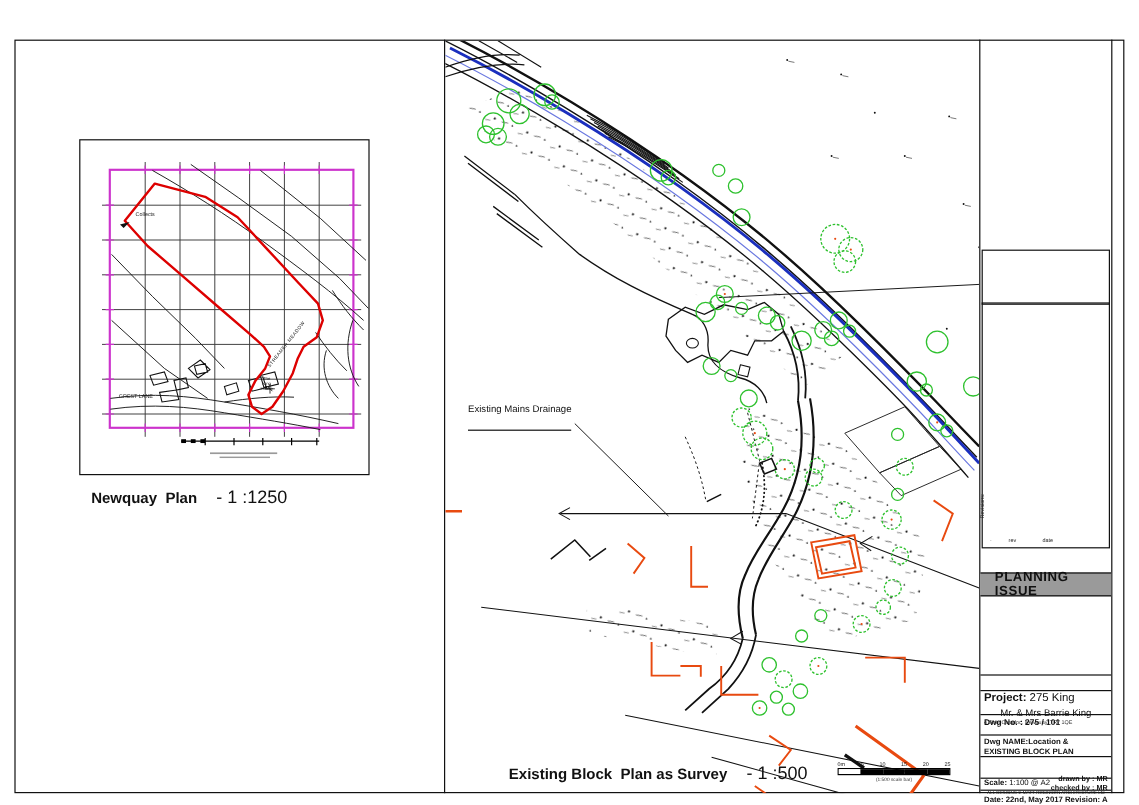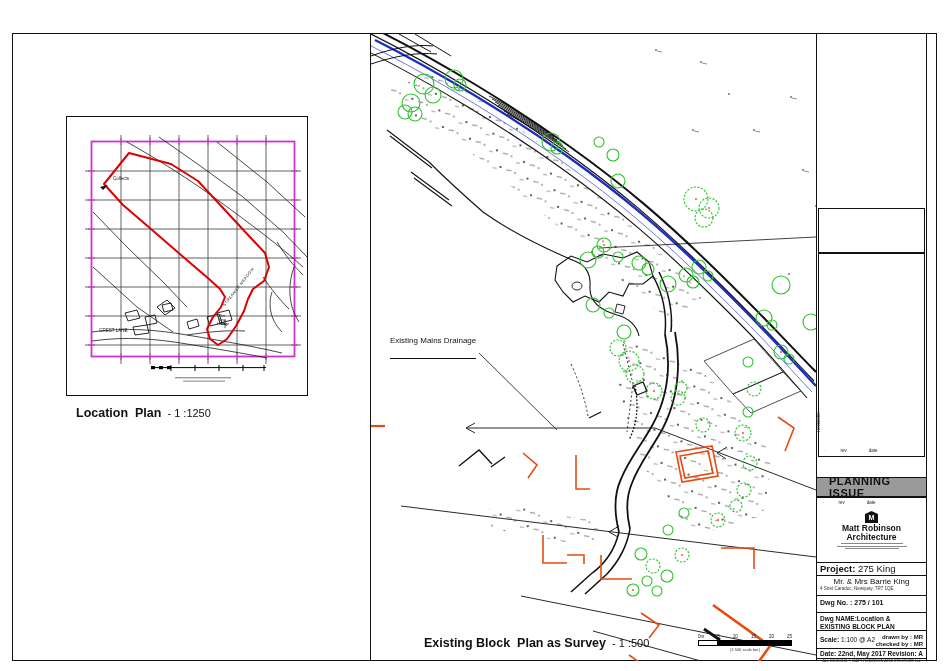--- a/index.html
+++ b/index.html
@@ -6,21 +6,21 @@
     font-family:"Liberation Sans", sans-serif;color:#111;overflow:hidden;position:relative;}
   .abs{position:absolute;}
   
   .sheet{left:12px;top:33px;width:925px;height:628px;border:1.5px solid #111;box-sizing:border-box;}
   .vline{width:0;border-left:1.5px solid #111;}
   
   .locbox{left:66px;top:116px;width:242px;height:280px;border:1.3px solid #111;box-sizing:border-box;}
   .locbox svg{position:absolute;left:0;top:0;}
   .loclabel{position:absolute;font-size:4.5px;line-height:1.1;color:#222;white-space:nowrap;}
   .loc-caption{left:76px;top:406px;font-size:12.5px;font-weight:bold;white-space:pre;}
-  .cap-scale{font-weight:normal;font-size:11px;margin-left:6px;white-space:pre;}
+  .cap-scale{font-weight:normal;font-size:15px;margin-left:16px;white-space:pre;}
   
   .mainsvg{left:371px;top:34px;width:445px;height:627px;overflow:hidden;}
   .drainage{left:390px;top:336px;font-size:8px;border-bottom:1px solid #111;padding-bottom:13px;white-space:nowrap;}
   .main-caption{left:424px;top:636px;font-size:12.5px;font-weight:bold;white-space:pre;}
   .sbar{left:698px;top:634px;width:94px;}
   .sbar-ticks{display:flex;justify-content:space-between;font-size:4.5px;line-height:5px;}
   .sbar-bar{height:4px;border:1px solid #000;display:flex;margin-top:1px;}
   .sbar-bar div{flex:1;}
   .sb-b{background:#000;} .sb-w{background:#fff;}
   .sbar-note{font-size:4px;text-align:center;margin-top:1px;color:#333;}
@@ -33,21 +33,21 @@
   .revrow{position:absolute;left:6px;right:6px;font-size:4.5px;color:#222;display:flex;}
   .revrow .r1{margin-left:14px;} .revrow .r2{margin-left:22px;}
   .banner{top:444px;height:18px;background:#9a9a9a;border-top:1.6px solid #111;border-bottom:1.6px solid #111;
     display:flex;align-items:center;justify-content:center;font-weight:bold;font-size:11px;letter-spacing:.5px;color:#111;padding-left:12px;}
   .logobox{top:464px;height:65px;border-top:1.5px solid #111;text-align:center;}
   .logobox .revrow{top:2px;}
   .logo-mark{width:13px;height:12px;background:#111;clip-path:polygon(50% 0,100% 25%,100% 100%,0 100%,0 25%);
     color:#fff;font-weight:bold;font-size:7px;line-height:13px;margin:13px auto 1px auto;}
   .logo-name{font-weight:bold;font-size:8.5px;line-height:9px;}
   .contact-line{height:1px;background:#888;margin:1.4px auto 0 auto;}
-  .trow{border-top:1px solid #111;padding:1px 3px;box-sizing:border-box;overflow:hidden;}
+  .trow{border-top:1px solid #111;padding:14px 3px;box-sizing:border-box;overflow:hidden;}
   .row-project{top:529px;height:13px;font-size:9.5px;line-height:10px;}
   .row-project b{font-size:9.5px;}
   .row-client{top:542px;height:20px;}
   .client-name{font-size:8px;line-height:9px;text-align:center;}
   .client-addr{font-size:4.5px;color:#333;}
   .row-dwgno{top:562px;height:17px;font-size:7px;font-weight:bold;padding-top:3px;}
   .row-dwgname{top:579px;height:18px;font-size:6.5px;font-weight:bold;line-height:7.5px;padding-top:2px;}
   .row-scale{top:597px;height:18px;display:flex;justify-content:space-between;}
   .scale-l{font-size:6.5px;padding-top:4px;}
   .scale-r{font-size:6px;font-weight:bold;text-align:right;line-height:7px;padding-top:2px;}
@@ -116,21 +116,21 @@
   </svg>
   <div class="loclabel" style="left:46px;top:60px;">Collects</div>
   <div class="loclabel" style="left:32px;top:212px;">GREST LANE</div>
   <div class="loclabel" style="left:150px;top:198px;font-size:3.6px;text-align:center;">
     <div>The</div>
     <div>King</div>
     <div>House</div>
   </div>
   <div class="loclabel" style="left:148px;top:168px;transform:rotate(-52deg);font-size:4px;letter-spacing:.4px;">STREAMER MEADOW</div>
 </div>
-<div class="abs loc-caption"><span>Location  Plan</span><span class="cap-scale">- 1 :1250</span></div>
+<div class="abs loc-caption"><span>Newquay  Plan</span><span class="cap-scale">- 1 :1250</span></div>
 
 <div class="abs mainsvg">
 <svg width="445" height="627" viewBox="0 0 445 627">
   <defs>
     <pattern id="spots" width="24" height="17" patternUnits="userSpaceOnUse" patternTransform="rotate(-12)">
       <circle cx="3" cy="4" r="0.9" fill="#111"></circle>
       <path d="M8,8 l5,2" stroke="#444" stroke-width="0.7"></path>
       <circle cx="16" cy="13" r="0.7" fill="#222"></circle>
       <path d="M19,3 l4,1.5" stroke="#555" stroke-width="0.6"></path>
     </pattern>
@@ -323,37 +323,20 @@
     <div class="revlabel">Revisions:</div>
     <div class="revrow" style="bottom:3px;">
       <span>·</span>
       <span class="r1">rev</span>
       <span class="r2">date</span>
     </div>
   </div>
 
   <div class="abs banner">PLANNING ISSUE</div>
 
-  <div class="abs logobox">
-    <div class="revrow">
-      <span>·</span>
-      <span class="r1">rev</span>
-      <span class="r2">date</span>
-    </div>
-    <div class="logo-mark">M</div>
-    <div class="logo-name">
-      <div>Matt Robinson</div>
-      <div>Architecture</div>
-    </div>
-    <div>
-      <div class="contact-line" style="width:62px;"></div>
-      <div class="contact-line" style="width:70px;"></div>
-      <div class="contact-line" style="width:54px;"></div>
-    </div>
-  </div>
 
   <div class="abs trow row-project">
     <b>Project:</b> <span>275 King</span>
   </div>
 
   <div class="abs trow row-client">
     <div class="client-name">Mr. &amp; Mrs Barrie King</div>
     <div class="client-addr">4 Stret Caradoc, Newquay, TR7 1QE</div>
   </div>
 

